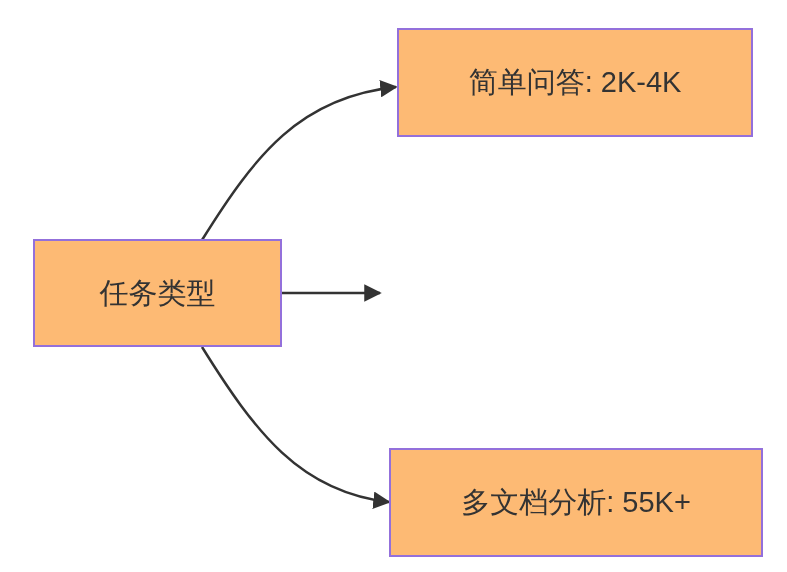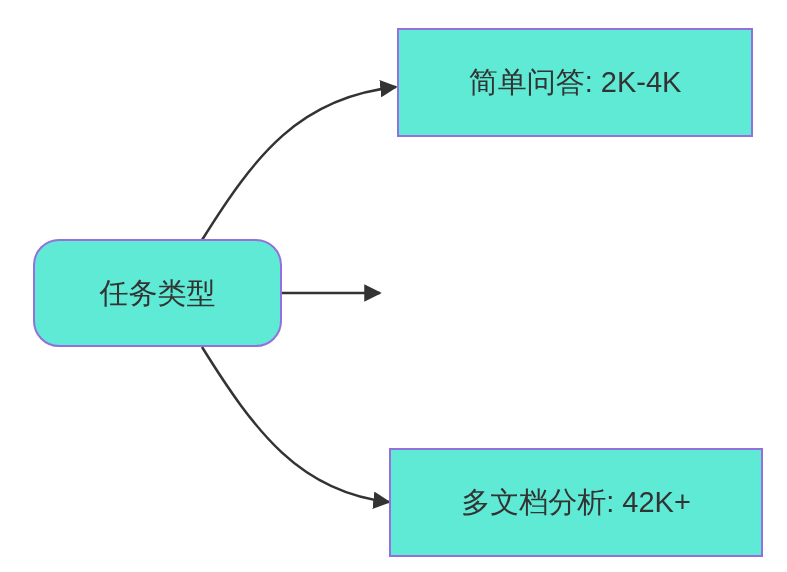--- a/index.html
+++ b/index.html
@@ -27,32 +27,32 @@
     stroke-width: 2.5;
     fill: none;
   }
   .arrowhead-shape {
     fill: #333333;
     stroke: none;
   }
   .node {
     position: absolute;
     box-sizing: border-box;
-    background: #5eead4;
+    background: #fdba74;
     border: 2.5px solid #9370DB;
     color: #333333;
     font-size: 29px;
     line-height: 1.2;
     display: flex;
     align-items: center;
     justify-content: center;
     text-align: center;
     white-space: nowrap;
   }
-  #node-root    { left: 33px;  top: 239px; width: 249px; height: 108px; border-radius: 26px; }
+  #node-root    { left: 33px;  top: 239px; width: 249px; height: 108px; }
   #node-qa      { left: 397px; top: 28px;  width: 356px; height: 109px; }
   #node-summary { left: 381px; top: 238px; width: 389px; height: 109px; }
   #node-multi   { left: 389px; top: 448px; width: 374px; height: 109px; }
 </style>
 </head>
 <body>
 
 <div id="canvas">
 
   <svg id="edges" width="787" height="572" viewBox="0 0 787 572" xmlns="http://www.w3.org/2000/svg">
@@ -69,16 +69,16 @@
   <div class="node" id="node-root">
     <span>任务类型</span>
   </div>
 
   <div class="node" id="node-qa">
     <span>简单问答: 2K-4K</span>
   </div>
 
 
   <div class="node" id="node-multi">
-    <span>多文档分析: 42K+</span>
+    <span>多文档分析: 55K+</span>
   </div>
 
 </div>
 
 </body></html>

